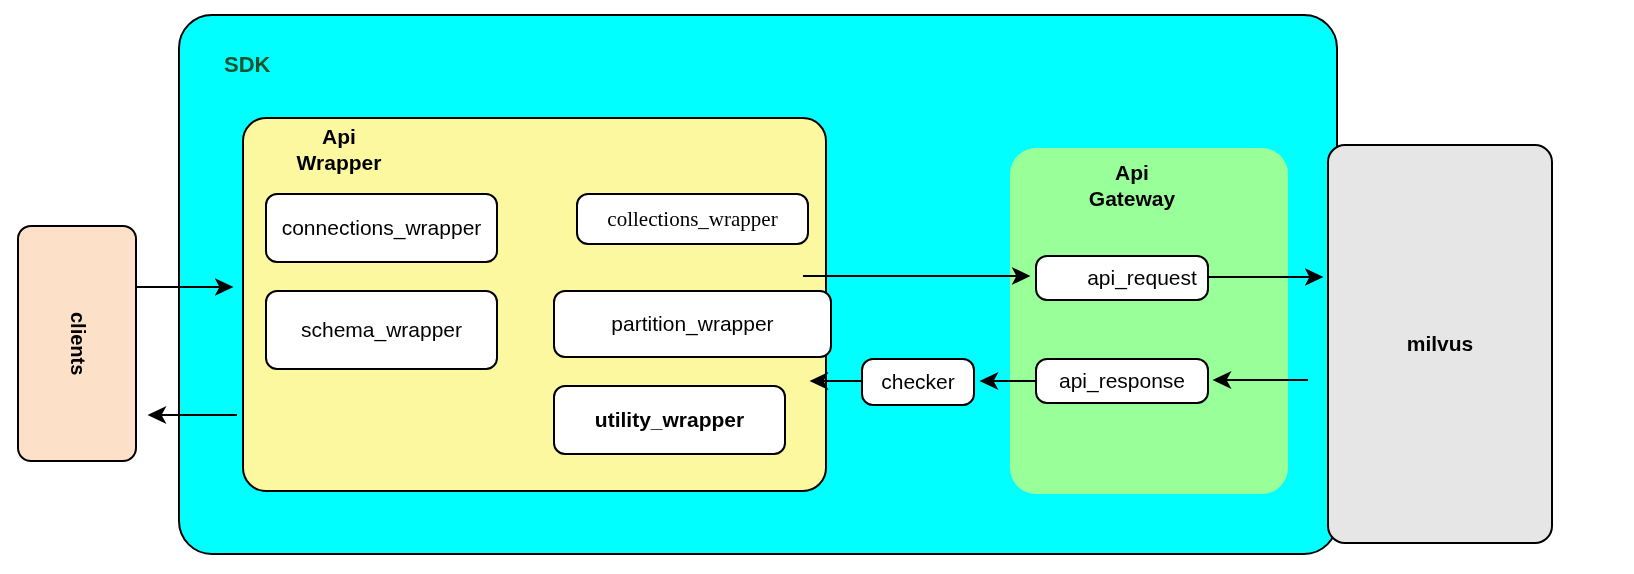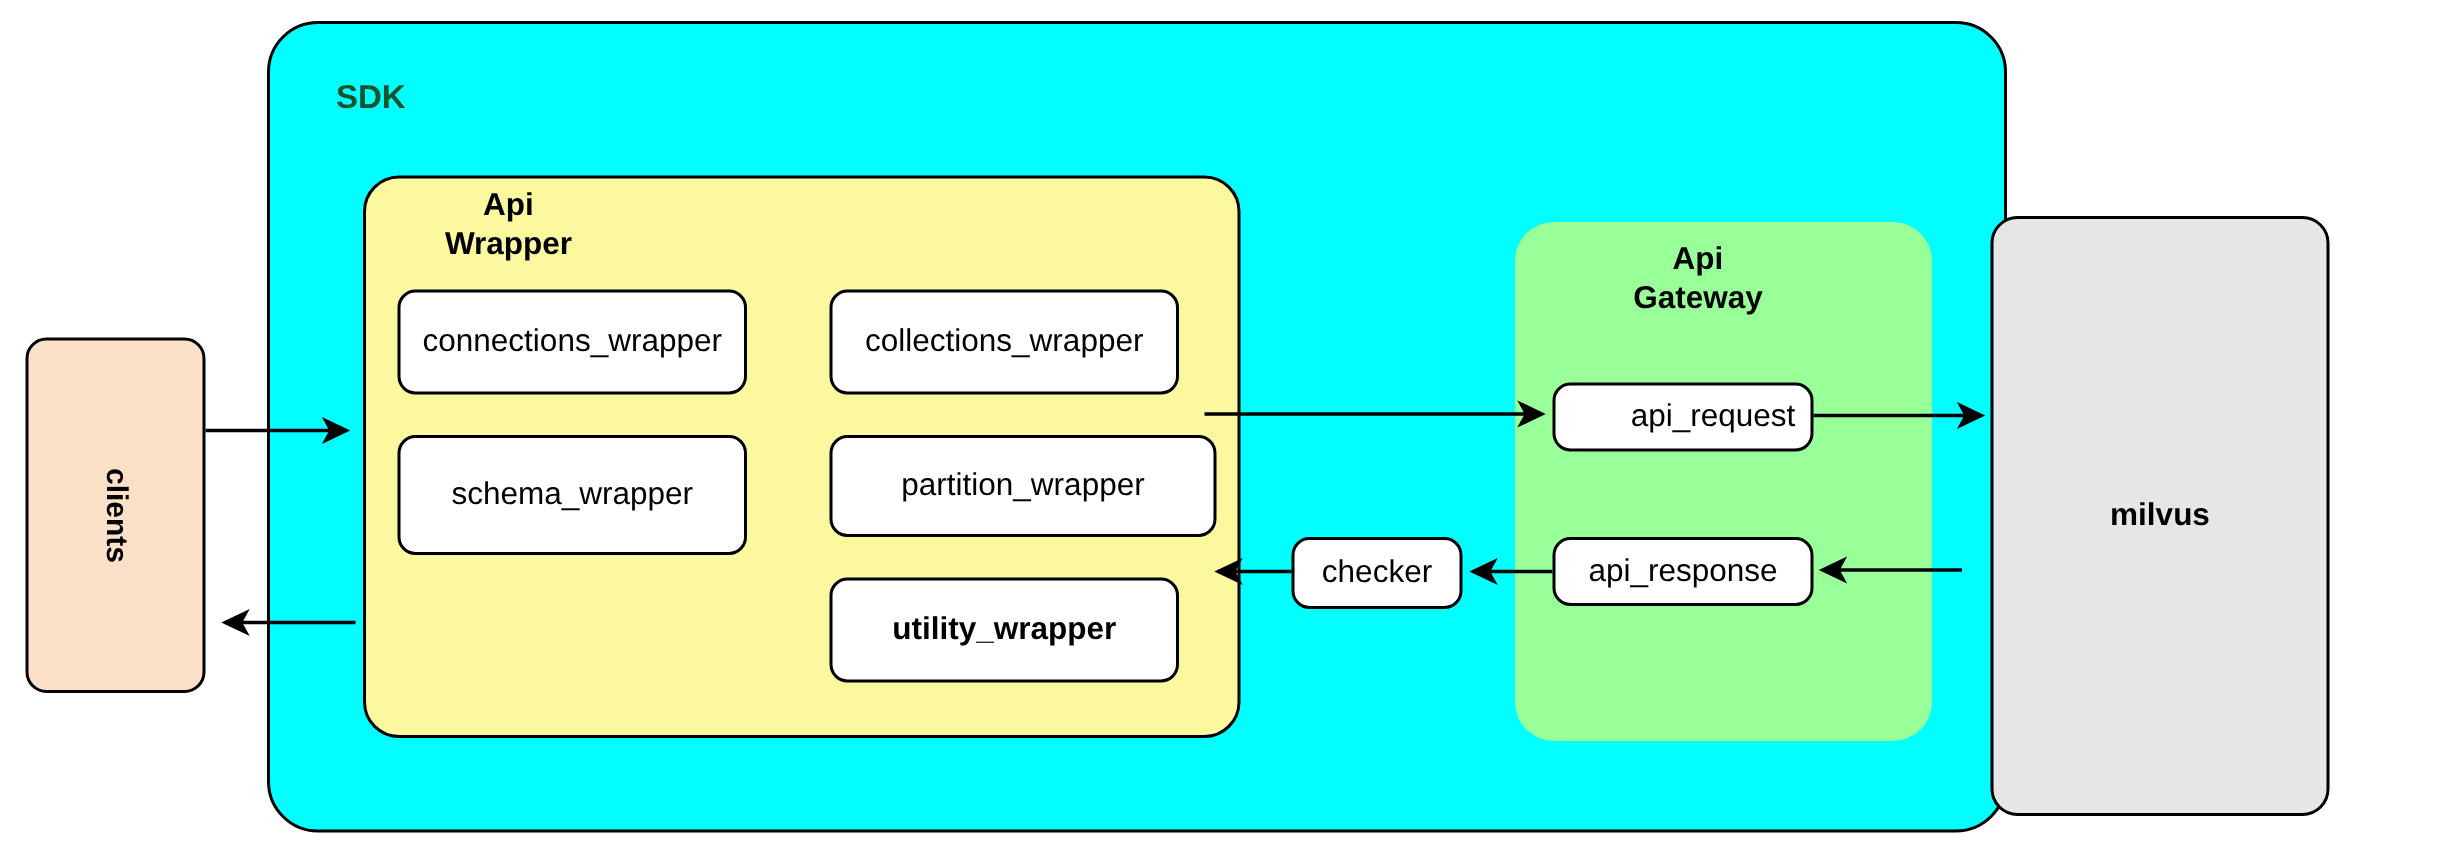--- a/index.html
+++ b/index.html
@@ -106,23 +106,23 @@
     border-radius: 18px;
     font-size: 21px;
     font-weight: bold;
   }
   #checker-node {
     left: 861px; top: 358px;
     width: 114px; height: 48px;
   }
 
   #connections-wrapper { left: 265px; top: 193px; width: 233px; height: 70px; text-align: right; }
-  #collections-wrapper { left: 553px; top: 193px; width: 233px; height: 70px; }
+  #collections-wrapper { left: 576px; top: 193px; width: 233px; height: 52px; font-family: Liberation Serif, serif; }
   #schema-wrapper      { left: 265px; top: 290px; width: 233px; height: 80px; }
-  #partition-wrapper   { left: 553px; top: 290px; width: 258px; height: 68px; }
+  #partition-wrapper   { left: 553px; top: 290px; width: 279px; height: 68px; }
   #index-wrapper       { left: 265px; top: 385px; width: 233px; height: 70px; }
   #utility-wrapper     { left: 553px; top: 385px; width: 233px; height: 70px; font-weight: bold; }
 
   #api-request-node  { left: 1035px; top: 255px; width: 174px; height: 46px; padding-left: 40px; }
   #api-response-node { left: 1035px; top: 358px; width: 174px; height: 46px; }
 
   
   .edge-layer {
     position: absolute;
     left: 0; top: 0;

